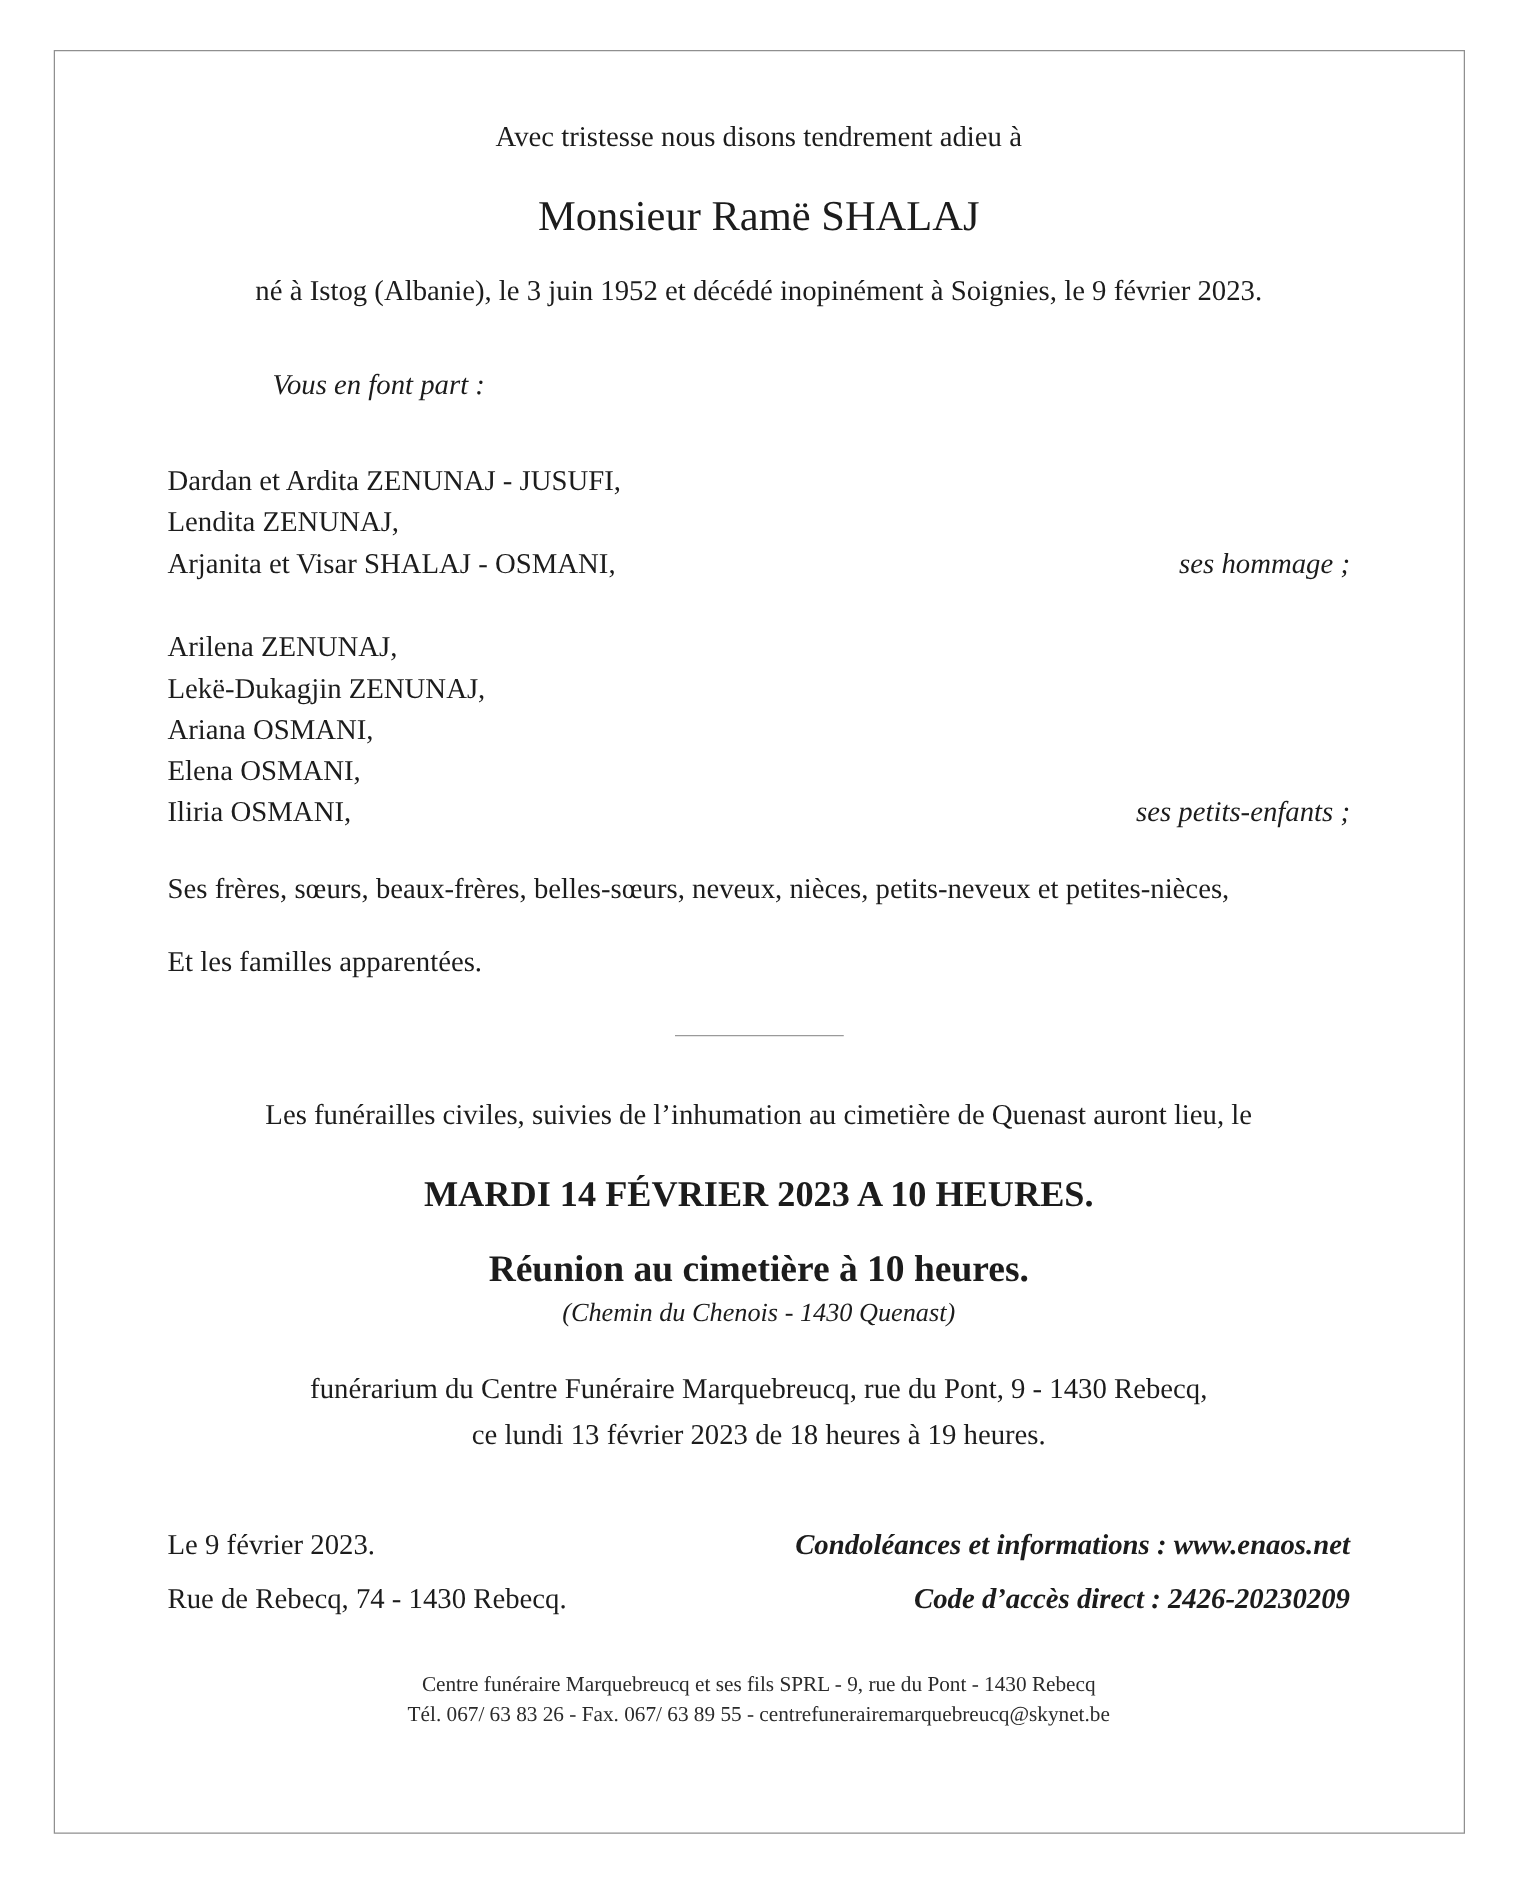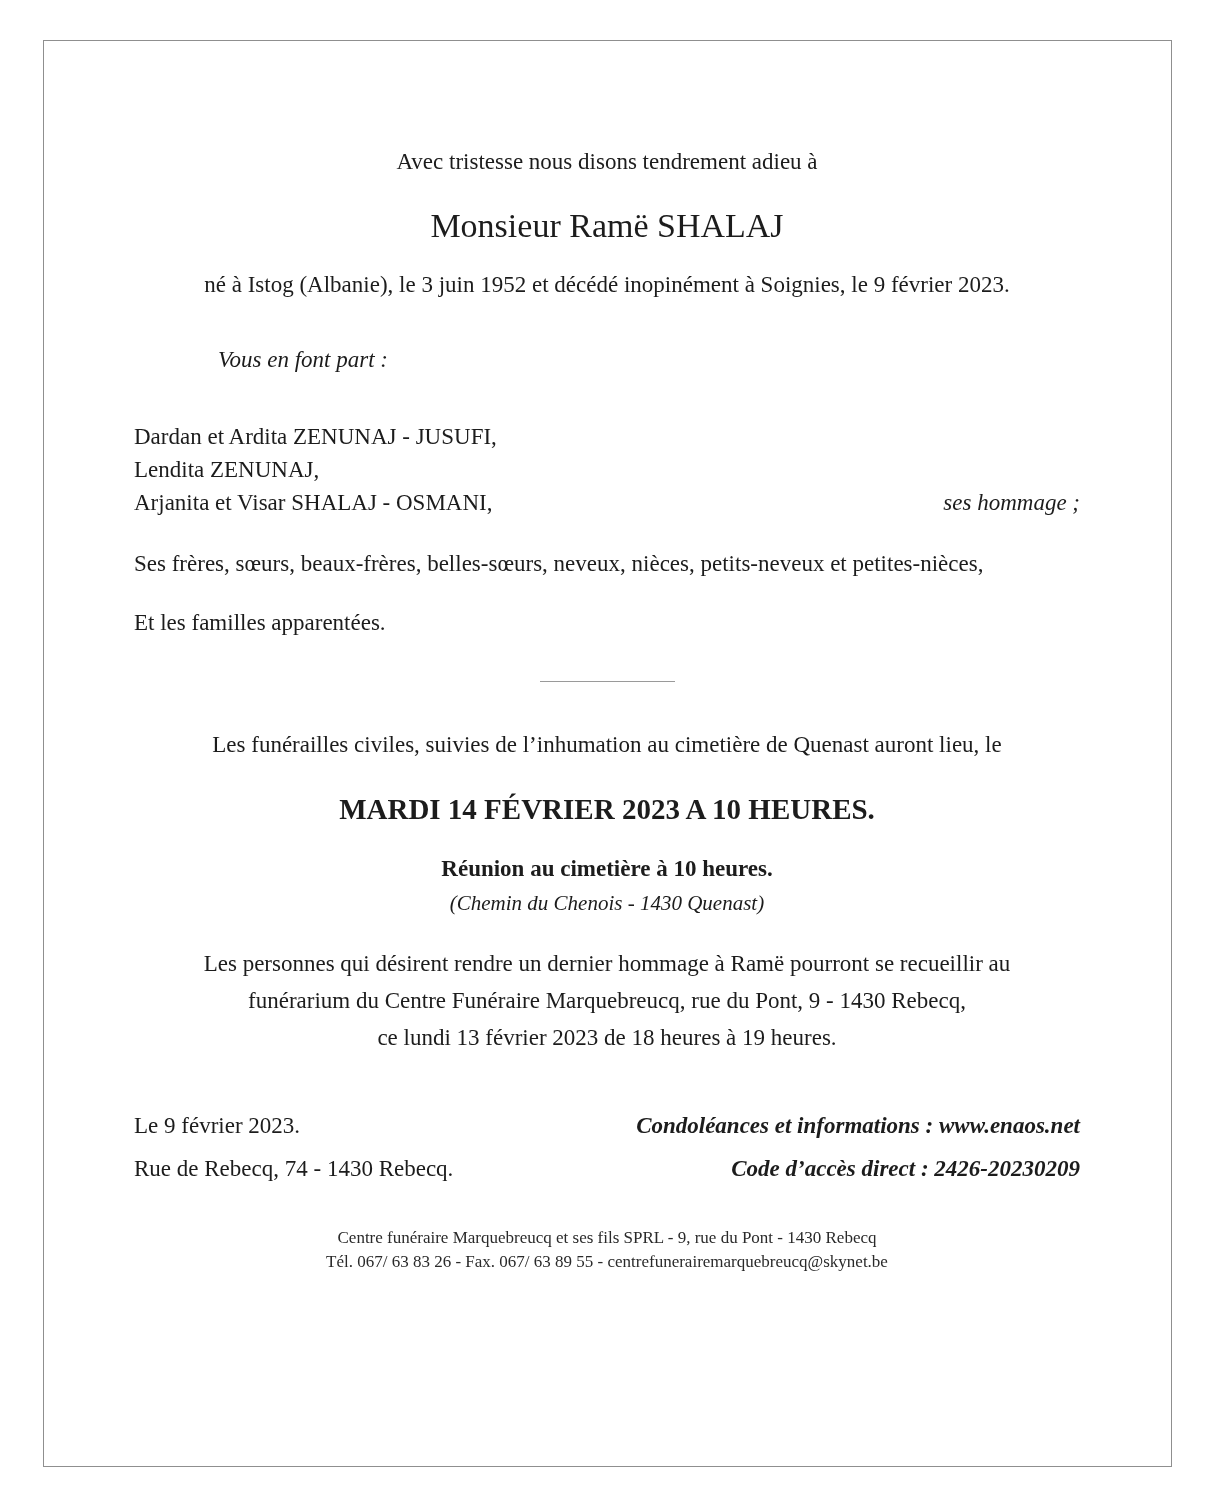--- a/index.html
+++ b/index.html
@@ -16,21 +16,21 @@
     -webkit-font-smoothing: antialiased;
   }
   .sheet {
     position: absolute;
     left: 43px;
     top: 40px;
     width: 1129px;
     height: 1427px;
     border: 1px solid #8f8f8f;
     box-sizing: border-box;
-    padding: 104px 91px 0 90px;
+    padding: 52px 91px 0 90px;
   }
   .centered { text-align: center; }
   .intro {
     font-size: 23px;
     line-height: 33px;
   }
   .title {
     margin: 26px 0 0 0;
     font-size: 34px;
     line-height: 44px;
@@ -83,21 +83,21 @@
     line-height: 33px;
   }
   .ceremony-date {
     margin-top: 28px;
     font-size: 29px;
     line-height: 40px;
     font-weight: bold;
   }
   .ceremony-meeting {
     margin-top: 24px;
-    font-size: 23px;
+    font-size: 30px;
     line-height: 31px;
     font-weight: bold;
   }
   .ceremony-address {
     margin-top: 4px;
     font-size: 21px;
     line-height: 31px;
     font-style: italic;
   }
   .visitation {
@@ -144,39 +144,48 @@
 
     <div class="group">
       <div>Dardan et Ardita ZENUNAJ - JUSUFI,</div>
       <div>Lendita ZENUNAJ,</div>
       <div class="row">
         <span>Arjanita et Visar SHALAJ - OSMANI,</span>
         <span class="relation">ses hommage ;</span>
       </div>
     </div>
 
+    <div class="group">
+      <div>Arilena ZENUNAJ,</div>
+      <div>Lekë-Dukagjin ZENUNAJ,</div>
+      <div>Ariana OSMANI,</div>
+      <div>Elena OSMANI,</div>
+      <div class="row">
+        <span>Iliria OSMANI,</span>
+        <span class="relation">ses petits-enfants ;</span>
+      </div>
+    </div>
 
   </div>
 
   <div class="extended">Ses frères, sœurs, beaux-frères, belles-sœurs, neveux, nièces, petits-neveux et petites-nièces,</div>
 
   <div class="related">Et les familles apparentées.</div>
 
   <hr class="divider">
 
   <div class="ceremony-announcement centered">Les funérailles civiles, suivies de l’inhumation au cimetière de Quenast auront lieu, le</div>
 
   <div class="ceremony-date centered">MARDI 14 FÉVRIER 2023 A 10 HEURES.</div>
 
   <div class="ceremony-meeting centered">Réunion au cimetière à 10 heures.</div>
 
   <div class="ceremony-address centered">(Chemin du Chenois - 1430 Quenast)</div>
 
   <div class="visitation centered">
-    <div>Les personnes qui désirent rendre un dernier hommage à Ramë pourront se recueillir au</div>
     <div>funérarium du Centre Funéraire Marquebreucq, rue du Pont, 9 - 1430 Rebecq,</div>
     <div>ce lundi 13 février 2023 de 18 heures à 19 heures.</div>
   </div>
 
   <div class="signature">
     <div class="signature-left">
       <div>Le 9 février 2023.</div>
       <div>Rue de Rebecq, 74 - 1430 Rebecq.</div>
     </div>
     <div class="signature-right">

